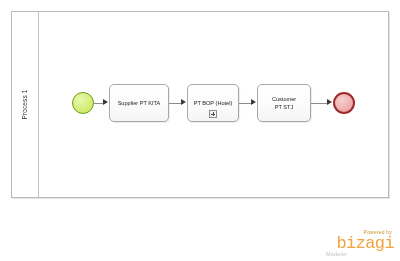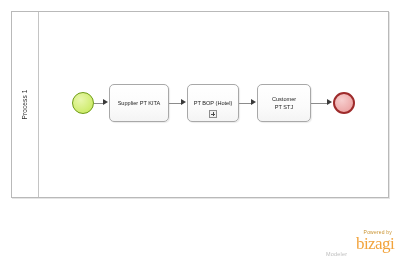--- a/index.html
+++ b/index.html
@@ -183,21 +183,21 @@
     color: #c9922f;
     letter-spacing: 0.2px;
     margin: 0 2px 0 0;
     font-family: "Liberation Sans", sans-serif;
   }
   #bizagi-wordmark {
     font-size: 17px;
     line-height: 17px;
     color: #f2a33c;
     letter-spacing: -0.6px;
-    font-family: Liberation Serif, serif;
+    font-family: Liberation Mono, monospace;
     margin: 0;
   }
   #modeler-word {
     font-size: 5.5px;
     color: #bdbdbd;
     letter-spacing: 0.2px;
     margin: -1px 2px 0 0;
     text-align: left;
     padding-left: 2px;
     font-family: "Liberation Sans", sans-serif;

